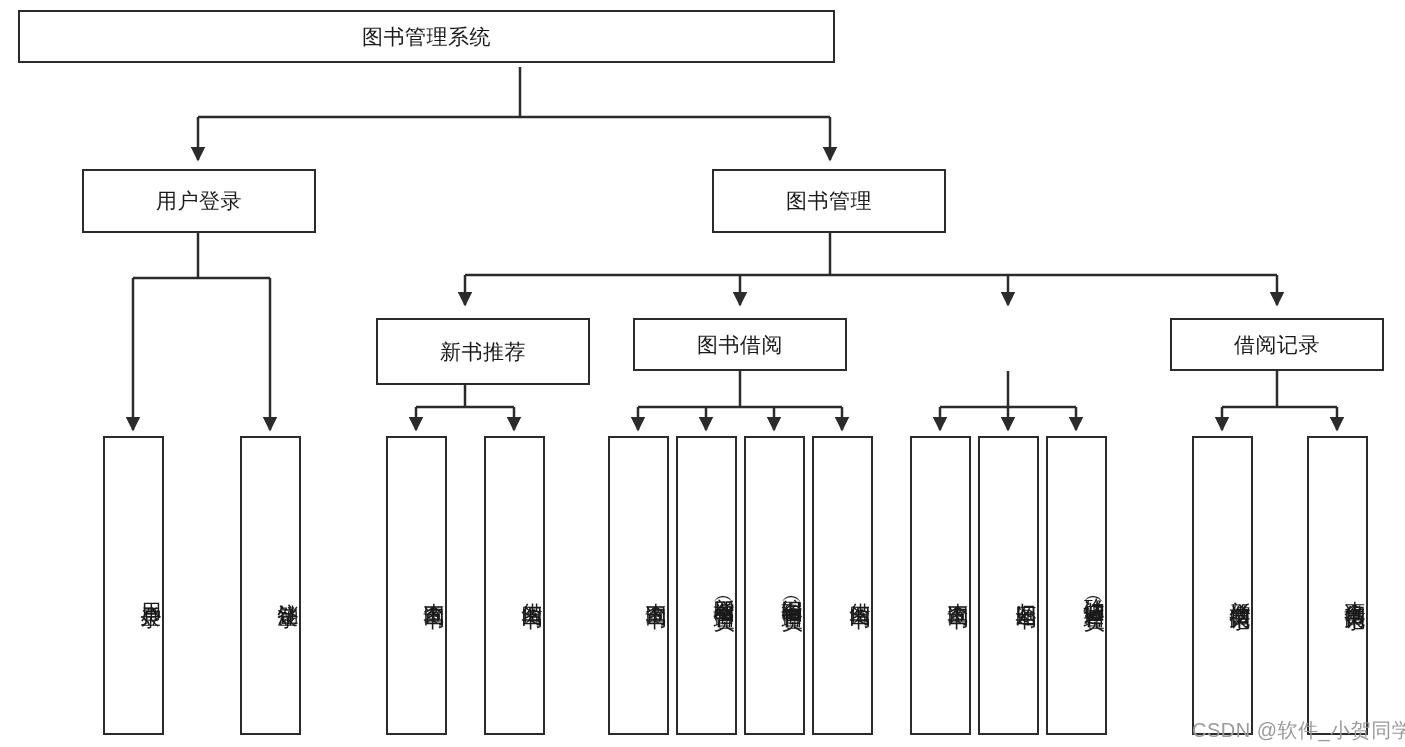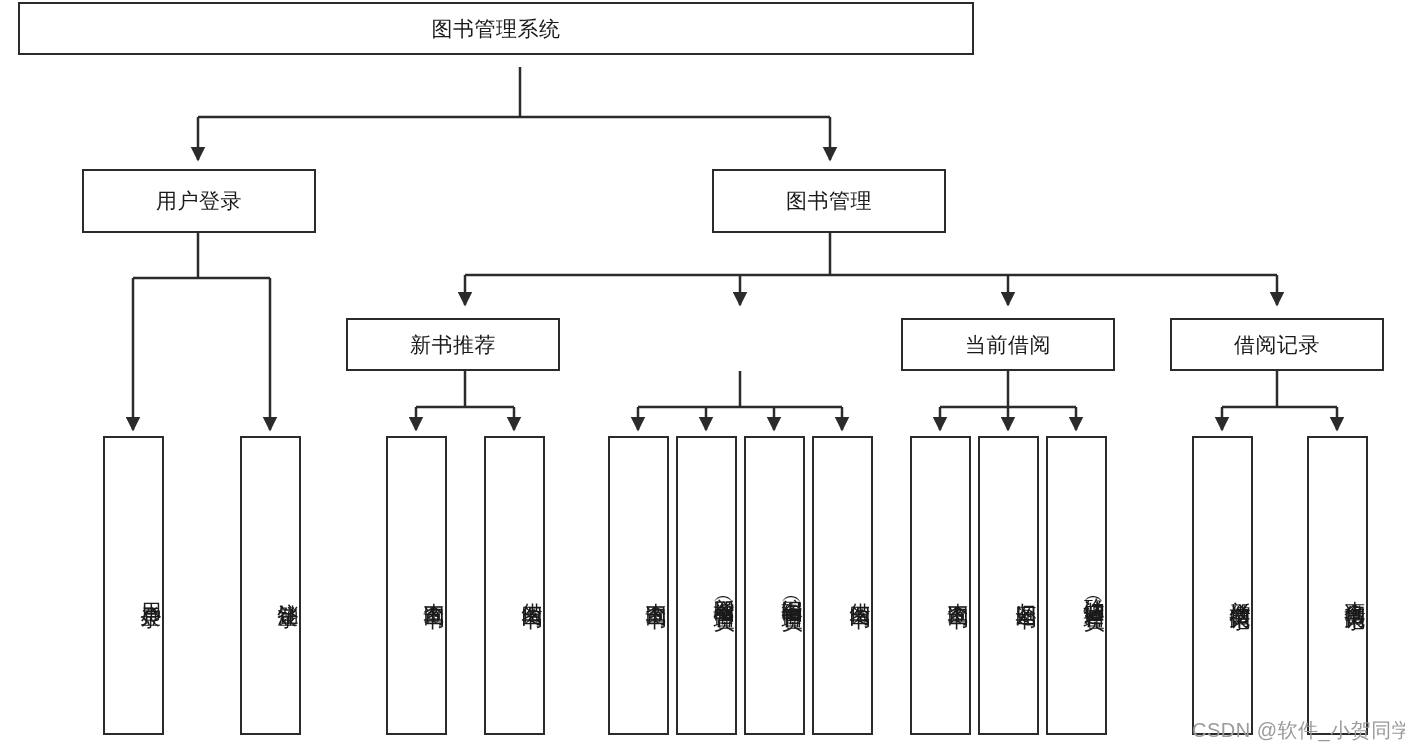--- a/index.html
+++ b/index.html
@@ -110,36 +110,36 @@
       <path d="M 1008 407 L 1008 430" marker-end="url(#arrow)"></path>
       <path d="M 1076 407 L 1076 430" marker-end="url(#arrow)"></path>
 
       <path d="M 1277 371 L 1277 407"></path>
       <path d="M 1222 407 L 1337 407"></path>
       <path d="M 1222 407 L 1222 430" marker-end="url(#arrow)"></path>
       <path d="M 1337 407 L 1337 430" marker-end="url(#arrow)"></path>
     </g>
   </svg>
 
-  <div class="node horiz" style="left:18px; top:2px; width:956px; height:53px;text-align:center;">
+  <div class="node horiz" style="left:18px; top:10px; width:817px; height:53px;text-align:center;">
     <span>图书管理系统</span>
   </div>
 
   <div class="node horiz" style="left:82px; top:169px; width:234px; height:64px;">
     <span>用户登录</span>
   </div>
   <div class="node horiz" style="left:712px; top:169px; width:234px; height:64px;align-items:center;">
     <span>图书管理</span>
   </div>
 
-  <div class="node horiz" style="left:346px; top:318px; width:214px; height:53px;">
+  <div class="node horiz" style="left:376px; top:318px; width:214px; height:67px;">
     <span>新书推荐</span>
   </div>
-  <div class="node horiz" style="left:901px; top:318px; width:214px; height:53px;">
-    <span>当前借阅</span>
+  <div class="node horiz" style="left:633px; top:318px; width:214px; height:53px;">
+    <span>图书借阅</span>
   </div>
   <div class="node horiz" style="left:1170px; top:318px; width:214px; height:53px;align-items:center;">
     <span>借阅记录</span>
   </div>
 
   <div class="node vert" style="left:103px; top:436px; width:61px; height:299px;">
     <span class="vtext">用户登录</span>
   </div>
   <div class="node vert" style="left:240px; top:436px; width:61px; height:299px;">
     <span class="vtext">注销登录</span>

